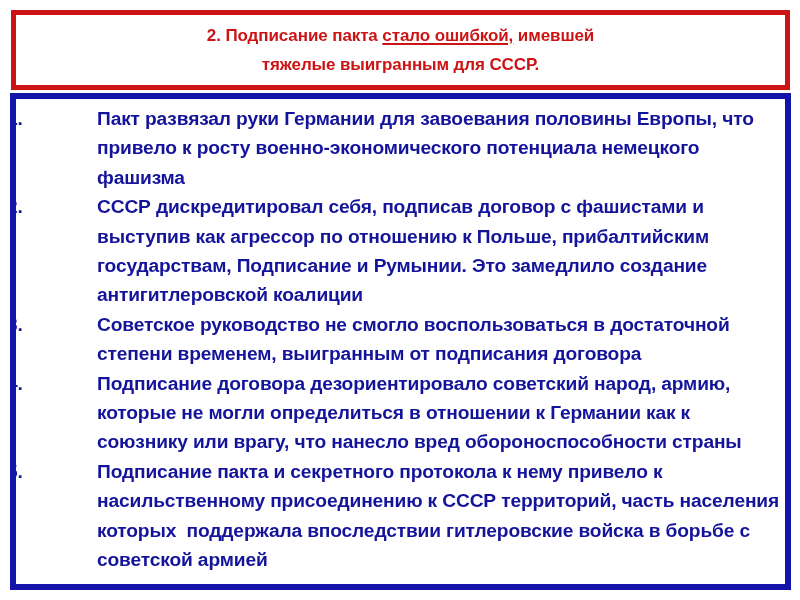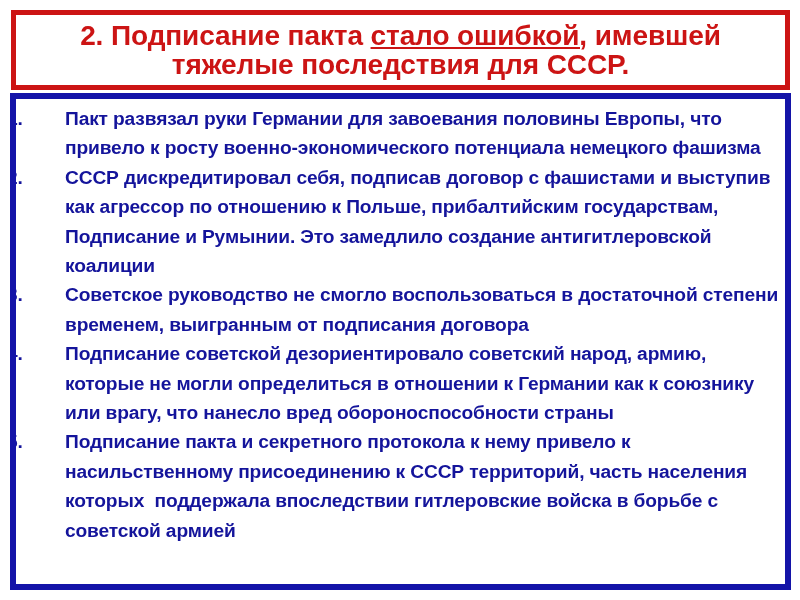--- a/index.html
+++ b/index.html
@@ -37,21 +37,21 @@
     display: flex;
     flex-direction: column;
     align-items: center;
     justify-content: center;
     padding: 0 6px;
   }
 
   .title-line {
     color: #cc1414;
     font-weight: bold;
-    font-size: 28px;
+    font-size: 17px;
     line-height: 29px;
     letter-spacing: -0.1px;
     text-align: center;
     white-space: nowrap;
   }
 
   .title-underline {
     text-decoration: underline;
     text-decoration-thickness: 2px;
     text-underline-offset: 2px;
@@ -98,30 +98,31 @@
     text-align: left;
     color: #14149b;
     font-weight: bold;
     font-size: 19.2px;
     line-height: 29.4px;
   }
 
   .item-text {
     display: block;
     white-space: pre-wrap;
+    margin-left: 32px;
   }
 </style>
 </head>
 <body>
 
 <div id="slide">
 
   <div class="title-box">
     <div class="title-line"><span>2. Подписание  пакта </span><span class="title-underline">стало ошибкой,</span><span>  имевшей</span></div>
-    <div class="title-line">тяжелые  последствия для СССР.</div>
+    <div class="title-line">тяжелые  выигранным для СССР.</div>
   </div>
 
   <div class="body-box">
     <ol class="list">
 
       <li class="list-item">
         <span class="marker">1.</span>
         <span class="item-text">Пакт развязал руки Германии для завоевания половины Европы, что привело к росту военно-экономического потенциала немецкого фашизма</span>
       </li>
 
@@ -130,21 +131,21 @@
         <span class="item-text">СССР дискредитировал себя, подписав договор с фашистами и выступив как агрессор по отношению к Польше, прибалтийским государствам, Подписание и Румынии. Это замедлило создание антигитлеровской коалиции</span>
       </li>
 
       <li class="list-item">
         <span class="marker">3.</span>
         <span class="item-text">Советское руководство не смогло воспользоваться в достаточной степени временем, выигранным от подписания договора</span>
       </li>
 
       <li class="list-item">
         <span class="marker">4.</span>
-        <span class="item-text">Подписание советской дезориентировало советский народ, армию, которые не могли определиться в отношении к Германии как к союзнику или врагу, что нанесло вред обороноспособности страны</span>
+        <span class="item-text">Подписание договора дезориентировало советский народ, армию, которые не могли определиться в отношении к Германии как к союзнику или врагу, что нанесло вред обороноспособности страны</span>
       </li>
 
       <li class="list-item">
         <span class="marker">5.</span>
         <span class="item-text">Подписание пакта и секретного протокола к нему привело к насильственному присоединению к СССР территорий, часть населения которых  поддержала впоследствии гитлеровские войска в борьбе с советской армией</span>
       </li>
 
     </ol>
   </div>
 

